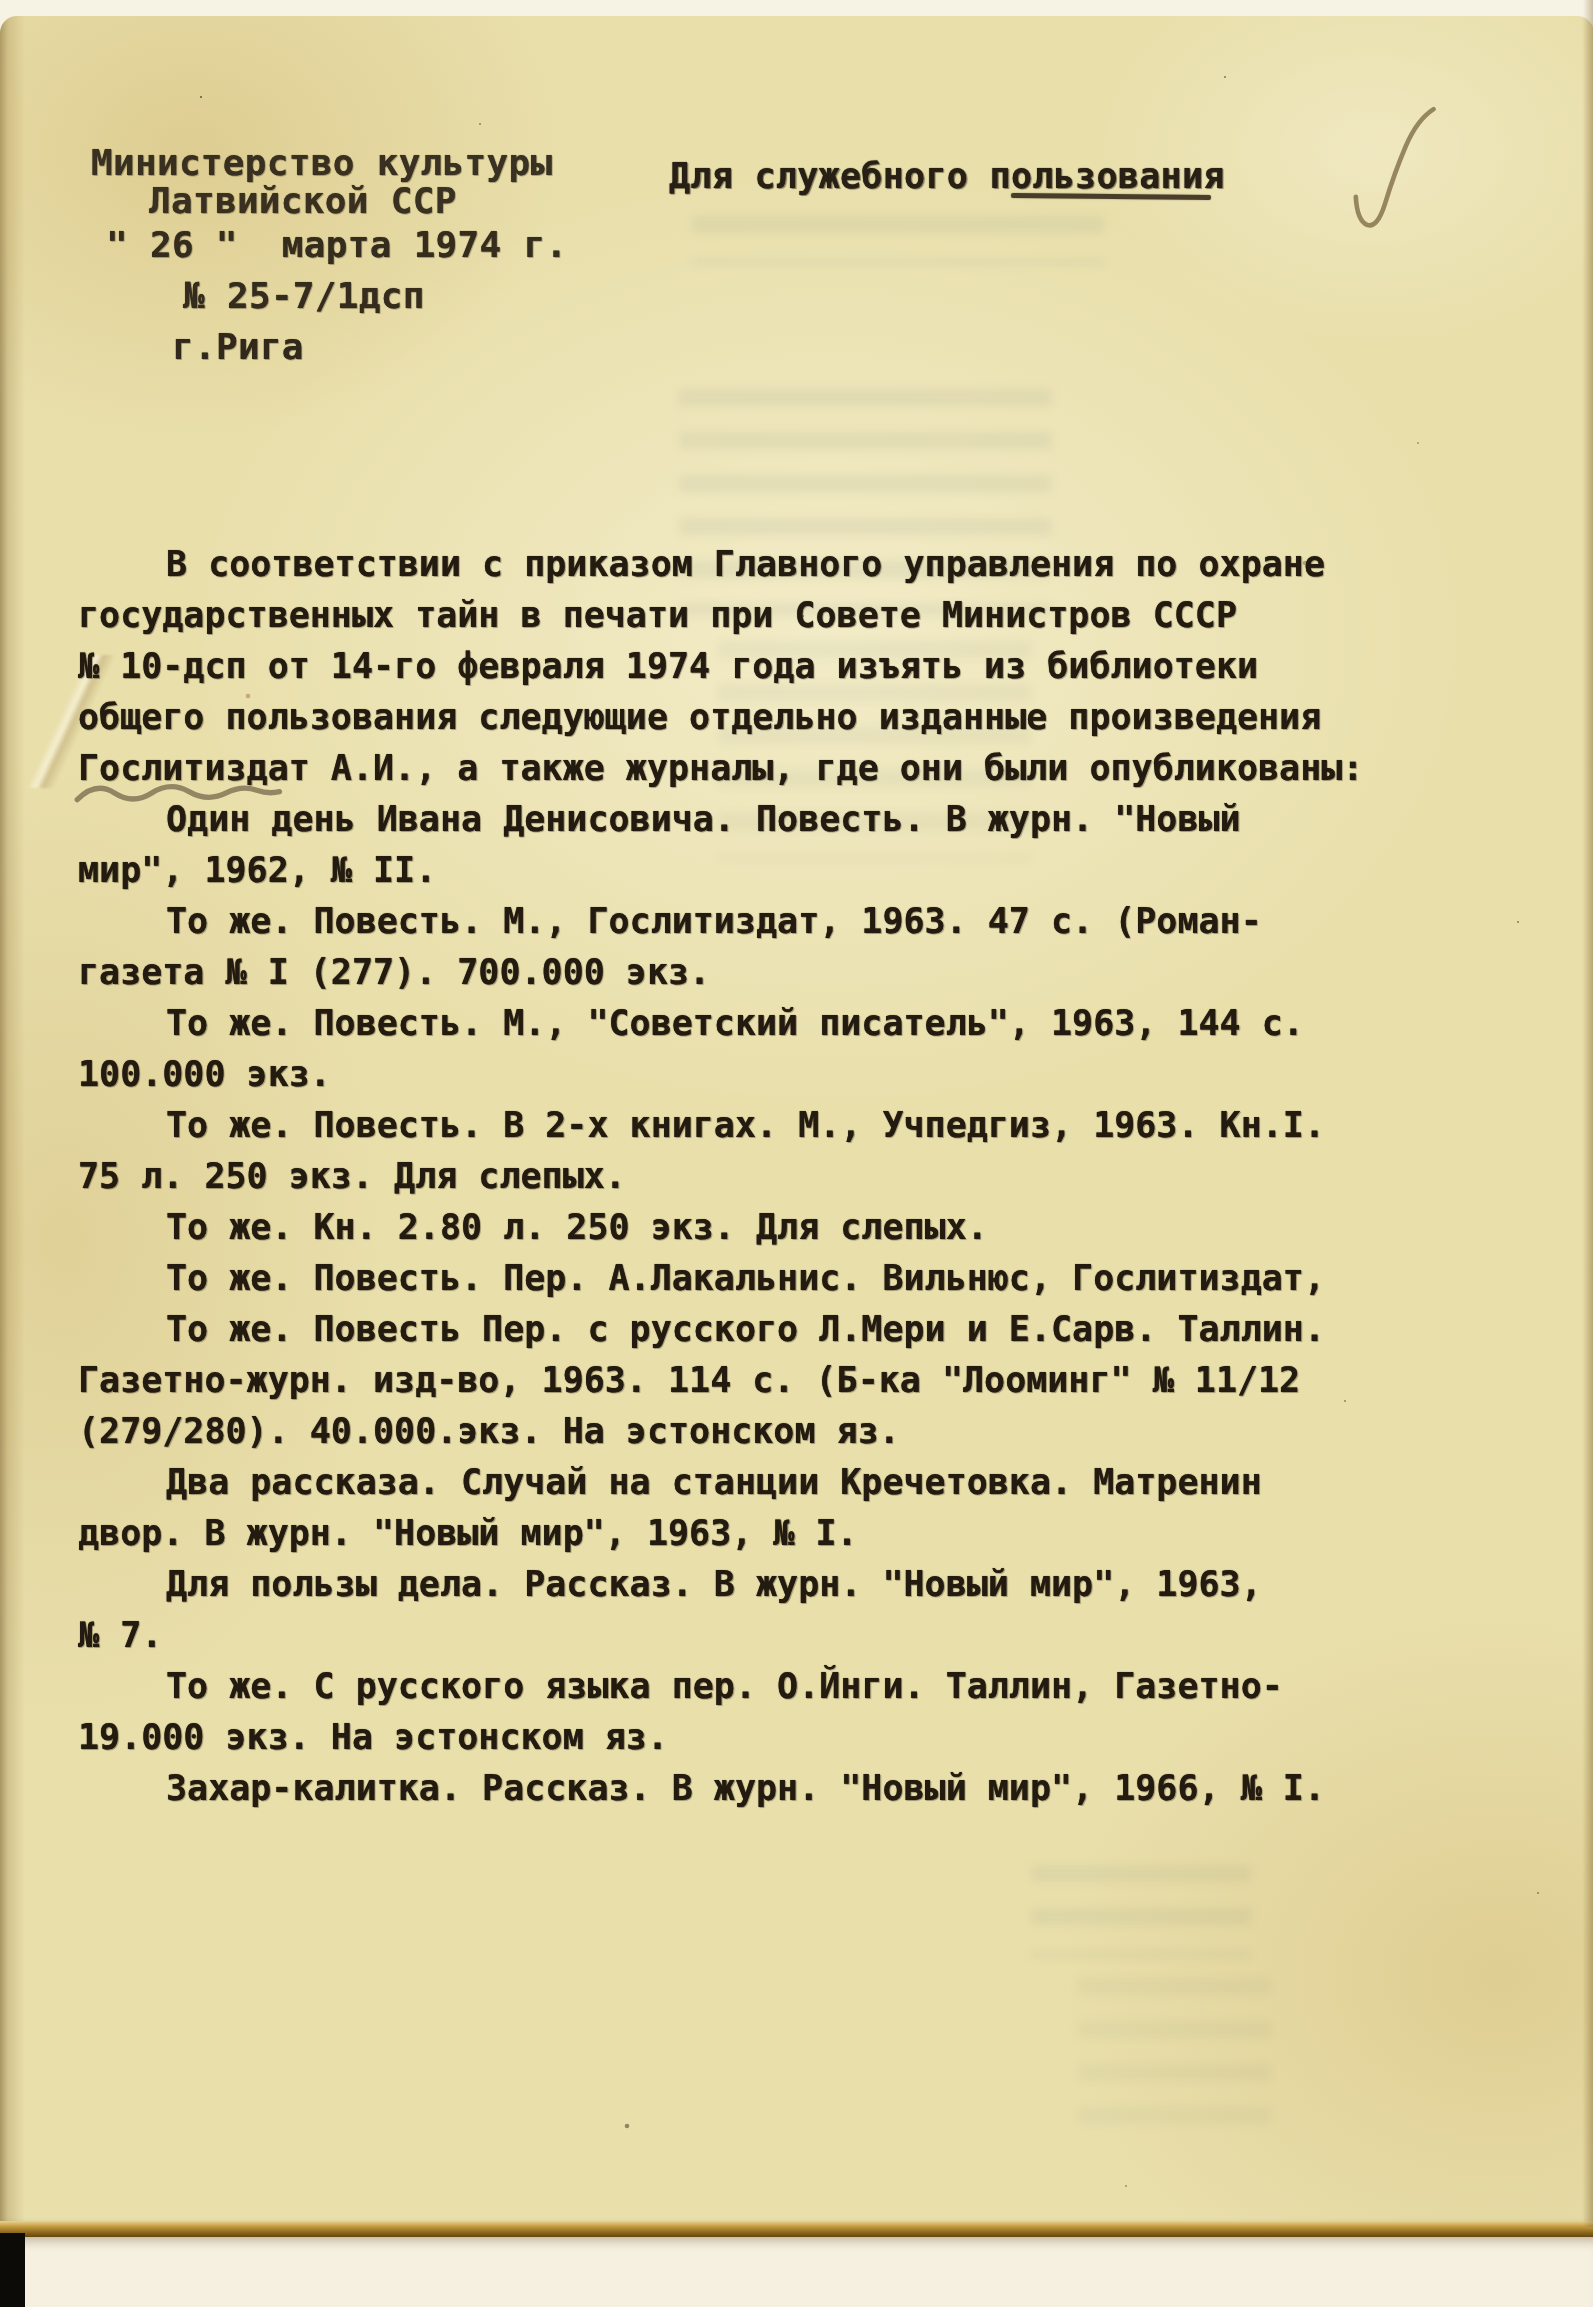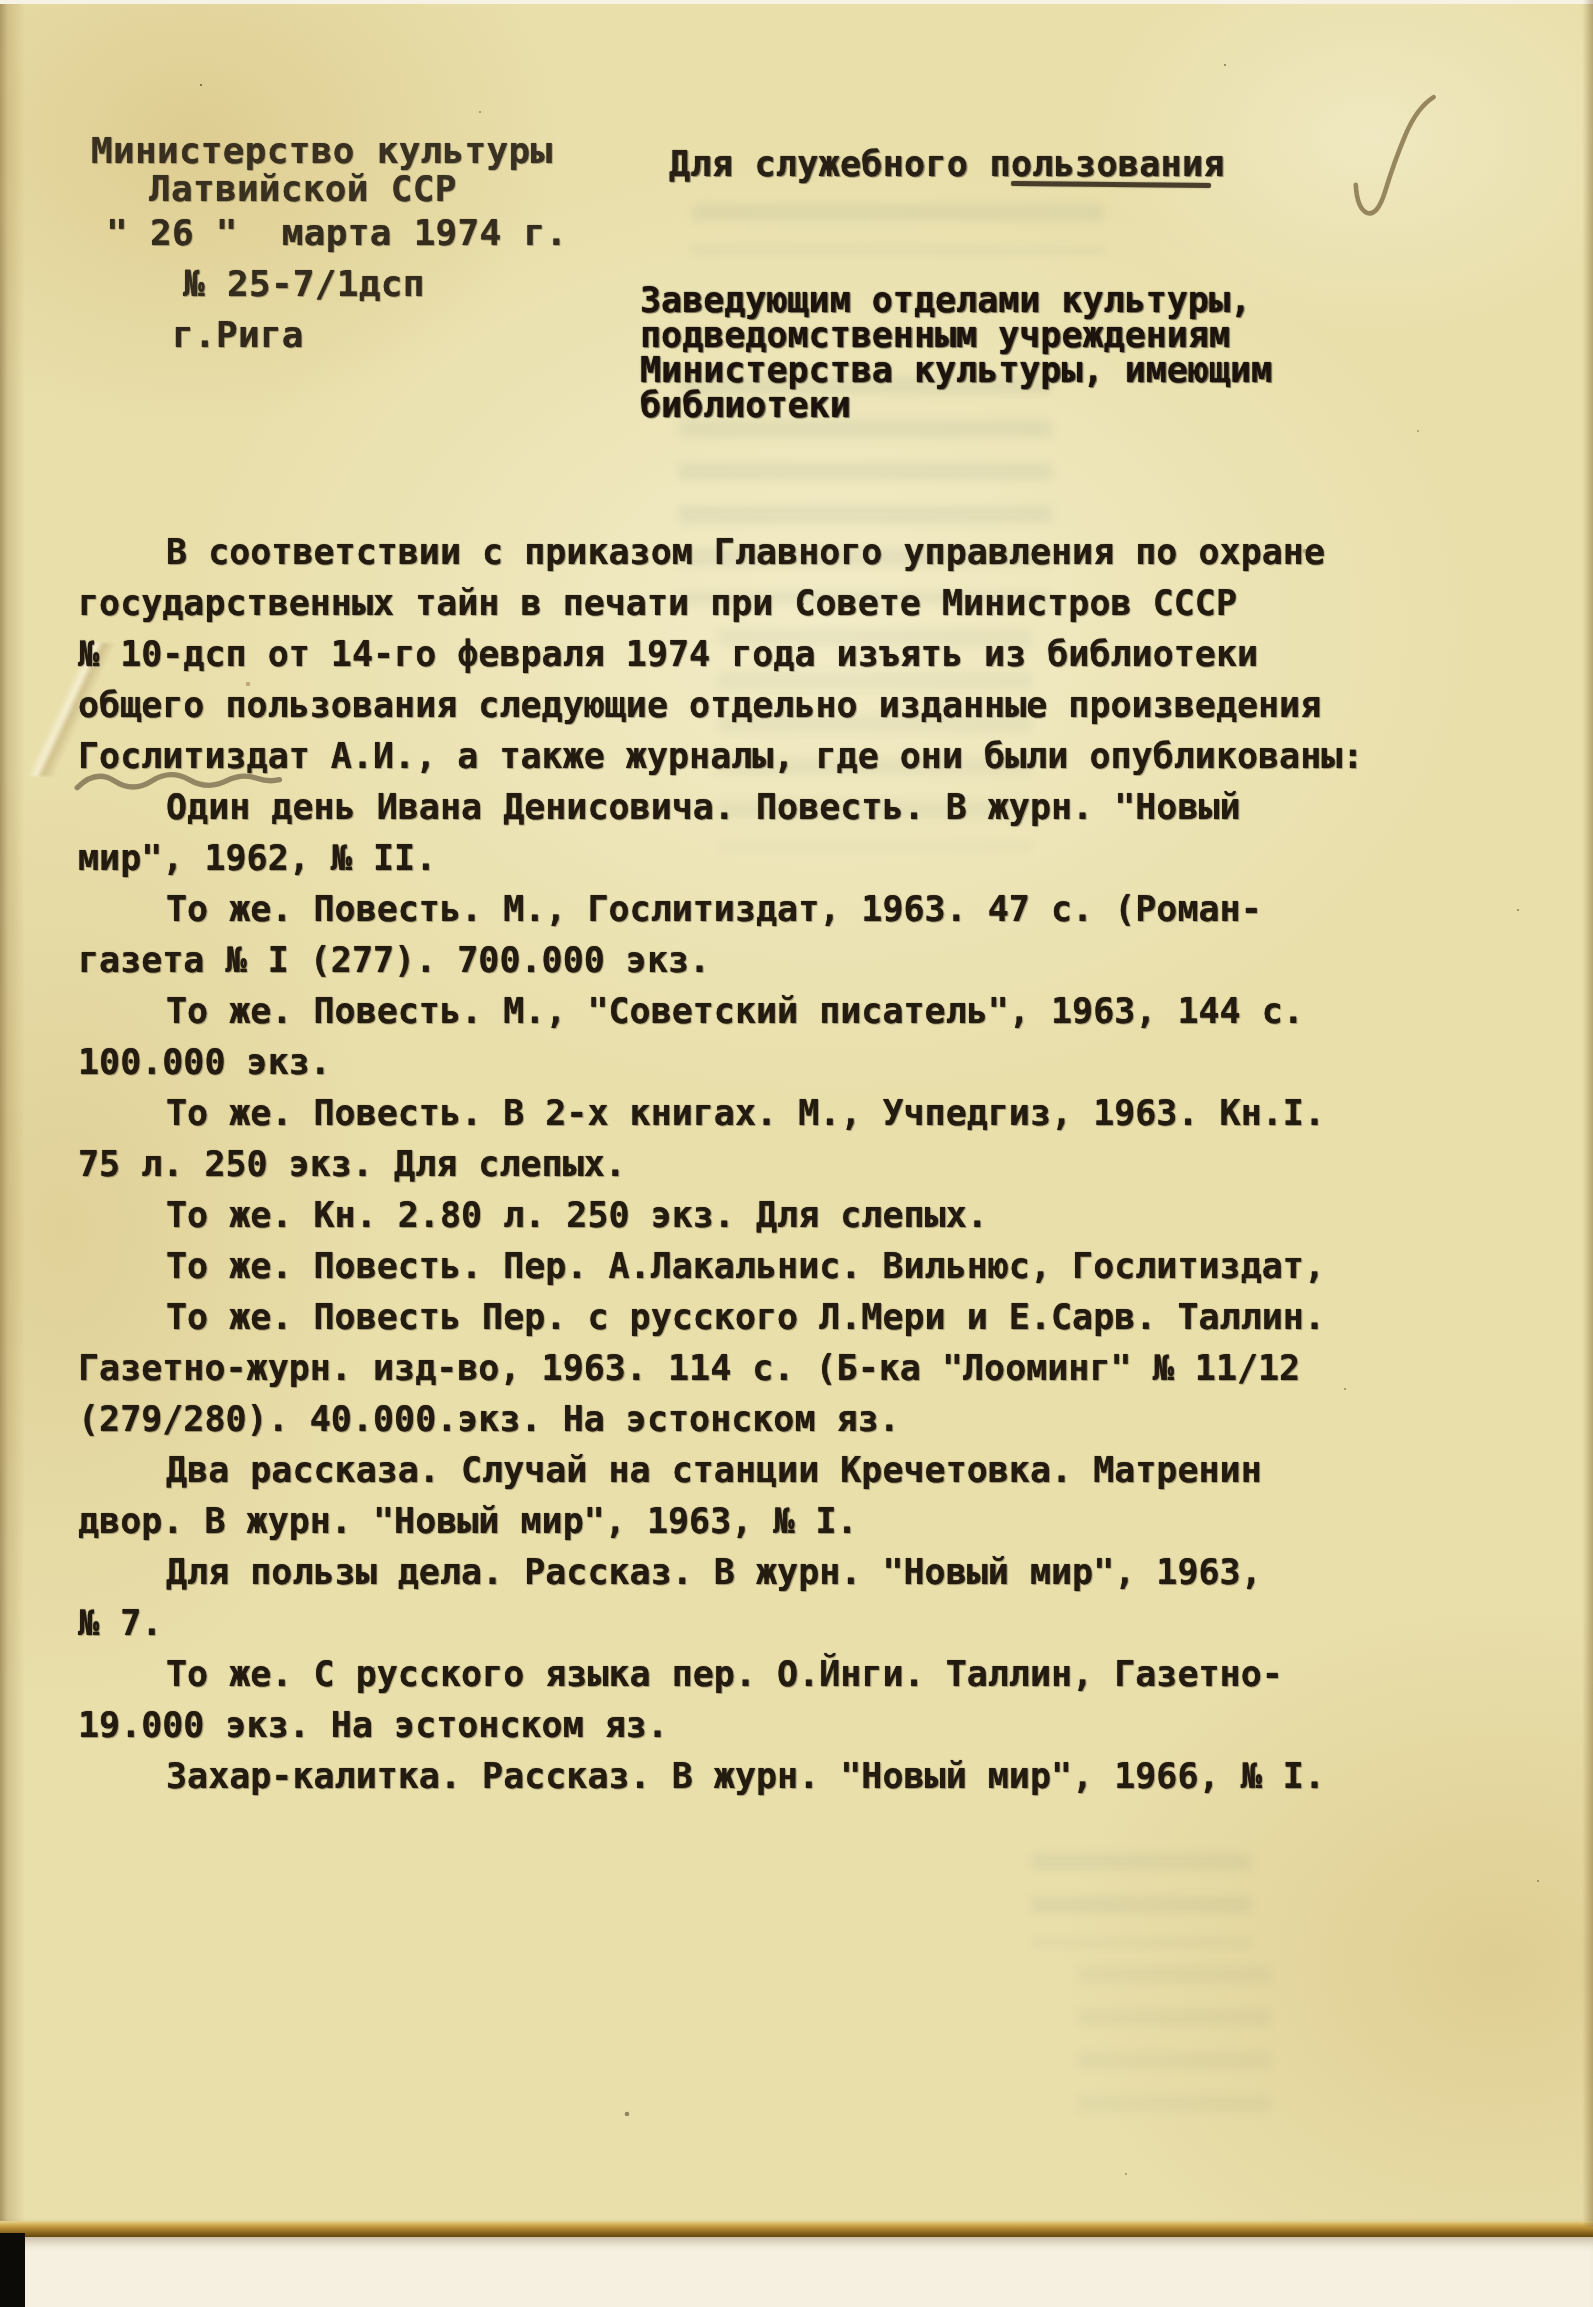--- a/index.html
+++ b/index.html
@@ -3,30 +3,31 @@
 <meta charset="utf-8">
 <style>
   html,body{margin:0;padding:0;background:#8a8578;}
   .scan{
     position:relative;width:1594px;height:2307px;overflow:hidden;
     background:#f6f2e4;
     font-family:"DejaVu Sans Mono","Liberation Mono",monospace;
   }
   
   .page{
-    position:absolute;left:0;top:4px;width:1594px;height:2227px;
+    position:absolute;left:0;top:16px;width:1594px;height:2227px;
     background-color:#e9dfab;
     background-image:
       radial-gradient(599px 466px at 12% 6%, rgba(203,176,104,.38), transparent 62%),
       radial-gradient(998px 732px at 52% 28%, rgba(255,253,238,.42), transparent 65%),
       radial-gradient(732px 599px at 94% 88%, rgba(198,166,90,.30), transparent 60%),
       radial-gradient(466px 333px at 86% 6%, rgba(255,252,240,.30), transparent 60%),
       radial-gradient(532px 798px at 4% 55%, rgba(190,158,86,.22), transparent 60%),
       linear-gradient(90deg, rgba(104,78,32,.50) 0px, rgba(150,120,62,.28) 8px, rgba(0,0,0,0) 25px),
       linear-gradient(270deg, rgba(150,120,62,.20) 0px, rgba(0,0,0,0) 13.3px);
+    border-radius: 17px;
   }
   .page:after{ 
     content:"";position:absolute;left:200px;top:80px;width:2px;height:2px;border-radius:50%;
     background:rgba(60,45,20,.75);
     box-shadow:279px 27px 0 rgba(60,45,20,.5), 1024px -20px 0 rgba(60,45,20,.6),
       602px 519px 0 rgba(60,45,20,.55), 1104px 466px 0 1.3px rgba(60,45,20,.35),
       80px 985px 0 rgba(60,45,20,.5), 1317px 825px 0 rgba(60,45,20,.55),
       1144px 1304px 0 rgba(60,45,20,.5), 173px 1583px 0 rgba(60,45,20,.45),
       1337px 1796px 0 rgba(60,45,20,.5), 426px 2029px 0 1.3px rgba(60,45,20,.5),
       925px 2089px 0 rgba(60,45,20,.45), 1217px 346px 0 rgba(60,45,20,.4),
@@ -114,26 +115,20 @@
       <div class="tw lh1">Министерство культуры</div>
       <div class="tw lh2">Латвийской ССР</div>
       <div class="tw lh3">" 26 "  марта 1974 г.</div>
       <div class="tw lh4">№ 25-7/1дсп</div>
       <div class="tw lh5">г.Рига</div>
     </div>
 
     <div class="tw classification">Для служебного пользования</div>
     <div class="class-underline"></div>
 
-    <div class="addressee">
-      <div class="addr-line">Заведующим отделами культуры,</div>
-      <div class="addr-line">подведомственным учреждениям</div>
-      <div class="addr-line">Министерства культуры, имеющим</div>
-      <div class="addr-line">библиотеки</div>
-    </div>
 
     <div class="doc-body">
         <div class="b-line ind">В соответствии с приказом Главного управления по охране</div>
         <div class="b-line">государственных тайн в печати при Совете Министров СССР</div>
         <div class="b-line">№ 10-дсп от 14-го февраля 1974 года изъять из библиотеки</div>
         <div class="b-line">общего пользования следующие отдельно изданные произведения</div>
         <div class="b-line">Гослитиздат А.И., а также журналы, где они были опубликованы:</div>
         <div class="b-line ind">Один день Ивана Денисовича. Повесть. В журн. "Новый</div>
         <div class="b-line">мир", 1962, № II.</div>
         <div class="b-line ind">То же. Повесть. М., Гослитиздат, 1963. 47 с. (Роман-</div>

